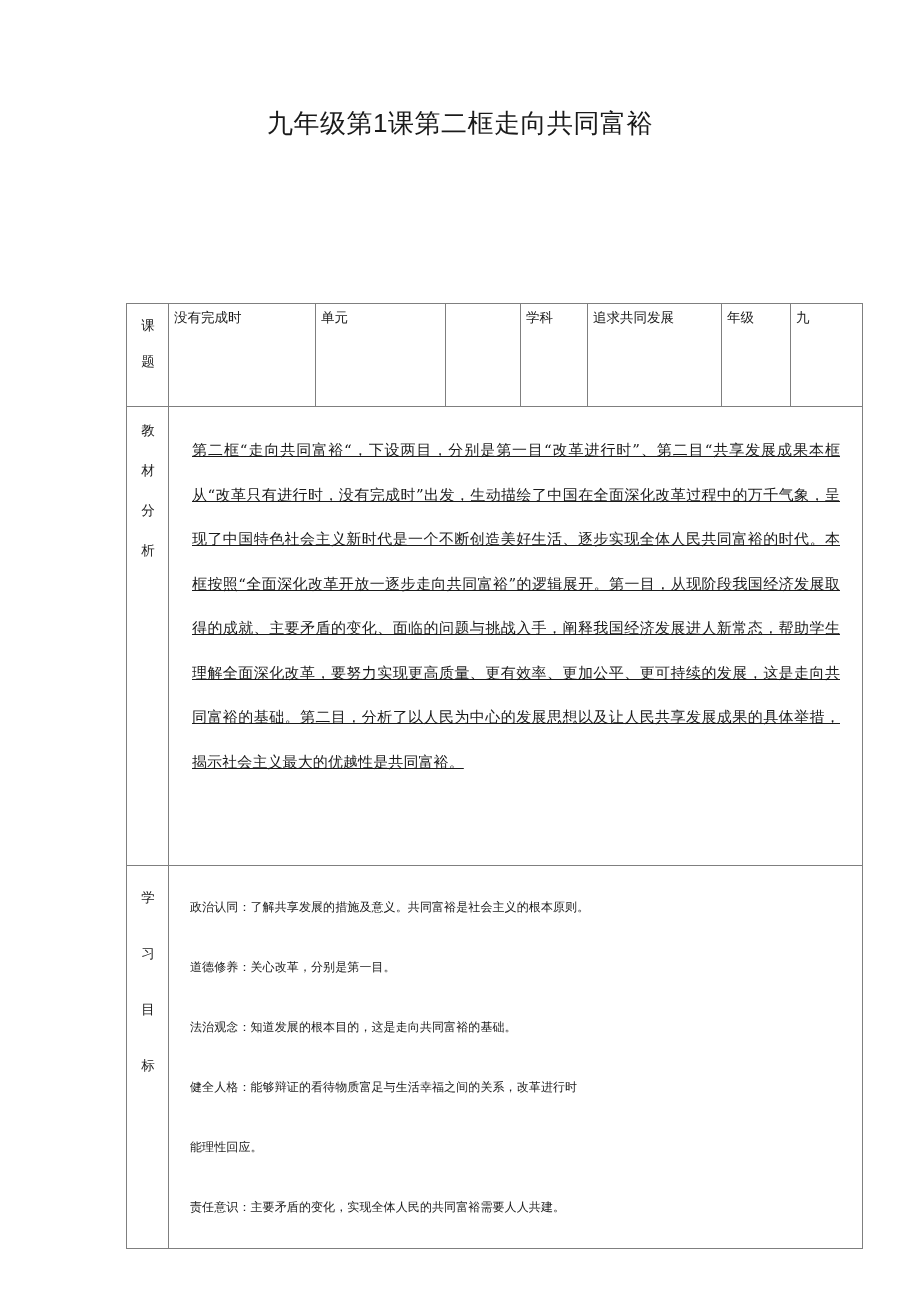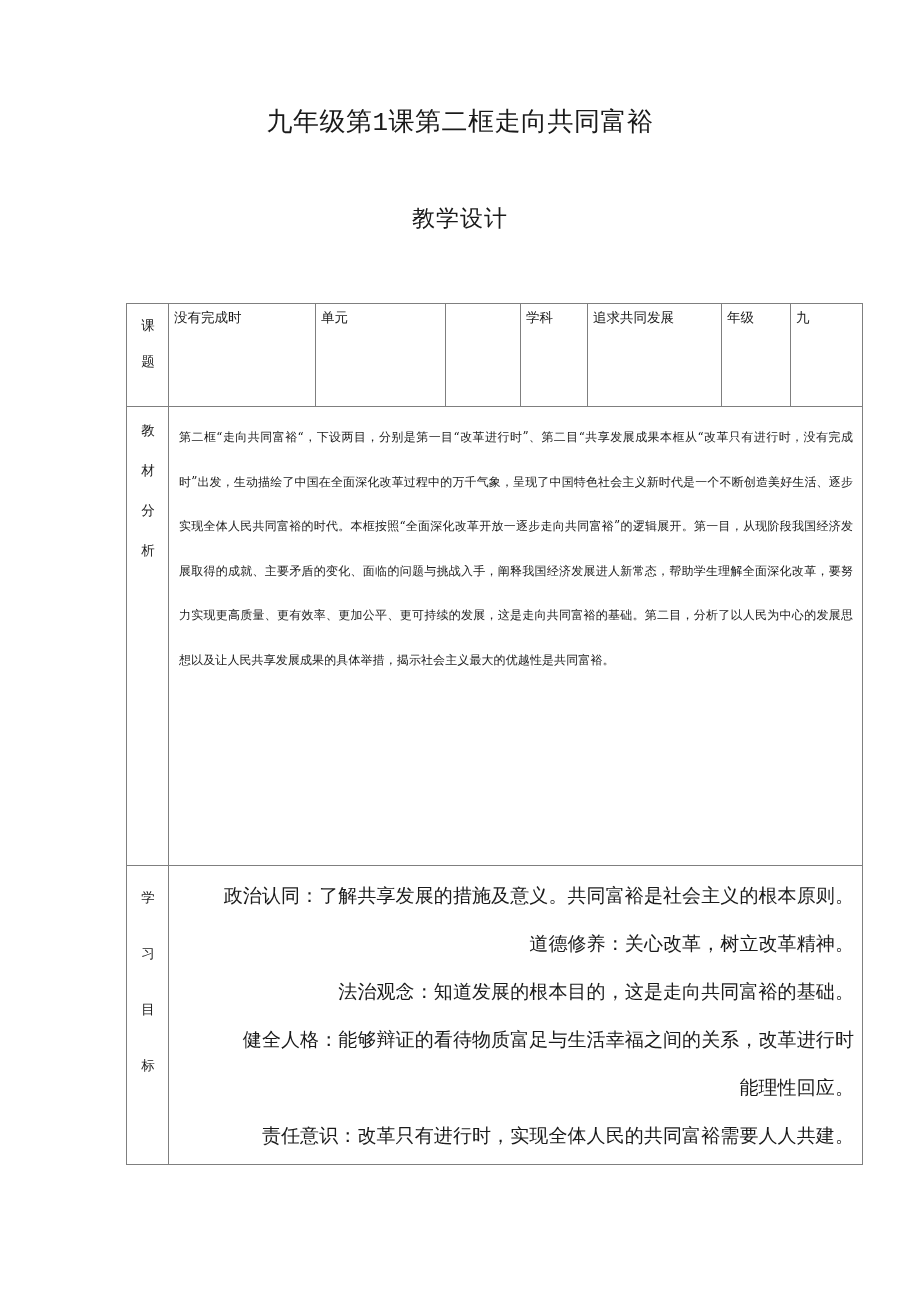--- a/index.html
+++ b/index.html
@@ -27,21 +27,21 @@
   
   .doc-title {
     position: absolute;
     left: 0;
     top: 105px;
     width: 920px;
     text-align: center;
     font-size: 26px;
     line-height: 36px;
     letter-spacing: 0.5px;
-    font-family: Liberation Mono, monospace;
+    font-family: Liberation Sans, sans-serif;
     white-space: nowrap;
   }
   .doc-subtitle {
     position: absolute;
     left: 0;
     top: 202px;
     width: 920px;
     text-align: center;
     font-size: 23px;
     line-height: 32px;
@@ -100,51 +100,50 @@
   .vlabel span {
     display: block;
   }
 
   
   .analysis-cell {
     padding: 16px 6px 10px 5px;
     height: 452px;
   }
   .analysis-cell p {
-    margin: 5px;
-    font-size: 12px;
+    margin: 18px;
+    font-size: 15px;
     line-height: 44.5px;
     text-align: justify;
     text-justify: inter-ideograph;
     text-indent: 0;
     letter-spacing: 0.1px;
+    text-decoration: underline;
   }
 
   
   .objectives-cell {
     padding: 8px 6px 10px 5px;
     height: 280px;
   }
   .objectives-cell .obj-line {
-    margin: 4px;
-    font-size: 19px;
+    margin: 16px;
+    font-size: 12px;
     line-height: 44px;
     letter-spacing: 0.1px;
     white-space: nowrap;
-    text-align: right;
   }
 </style>
 </head>
 <body>
 
 <div class="page">
 
   <div class="doc-title">九年级第1课第二框走向共同富裕</div>
 
-  <div class="doc-subtitle">教学设计</div>
 
   <table class="lesson-table">
     <colgroup>
       <col class="col-label">
       <col class="col-topic">
       <col class="col-unitlbl">
       <col class="col-unitval">
       <col class="col-subjlbl">
       <col class="col-subjval">
       <col class="col-gradelbl">
@@ -185,23 +184,23 @@
         <td class="vlabel">
           <span class="stack stack-wide">
             <span>学</span>
             <span>习</span>
             <span>目</span>
             <span>标</span>
           </span>
         </td>
         <td class="objectives-cell" colspan="7">
           <p class="obj-line">政治认同：了解共享发展的措施及意义。共同富裕是社会主义的根本原则。</p>
-          <p class="obj-line">道德修养：关心改革，树立改革精神。</p>
+          <p class="obj-line">道德修养：关心改革，分别是第一目。</p>
           <p class="obj-line">法治观念：知道发展的根本目的，这是走向共同富裕的基础。</p>
           <p class="obj-line">健全人格：能够辩证的看待物质富足与生活幸福之间的关系，改革进行时</p>
           <p class="obj-line">能理性回应。</p>
-          <p class="obj-line">责任意识：改革只有进行时，实现全体人民的共同富裕需要人人共建。</p>
+          <p class="obj-line">责任意识：主要矛盾的变化，实现全体人民的共同富裕需要人人共建。</p>
         </td>
       </tr>
     </tbody>
   </table>
 
 </div>
 
 </body></html>

